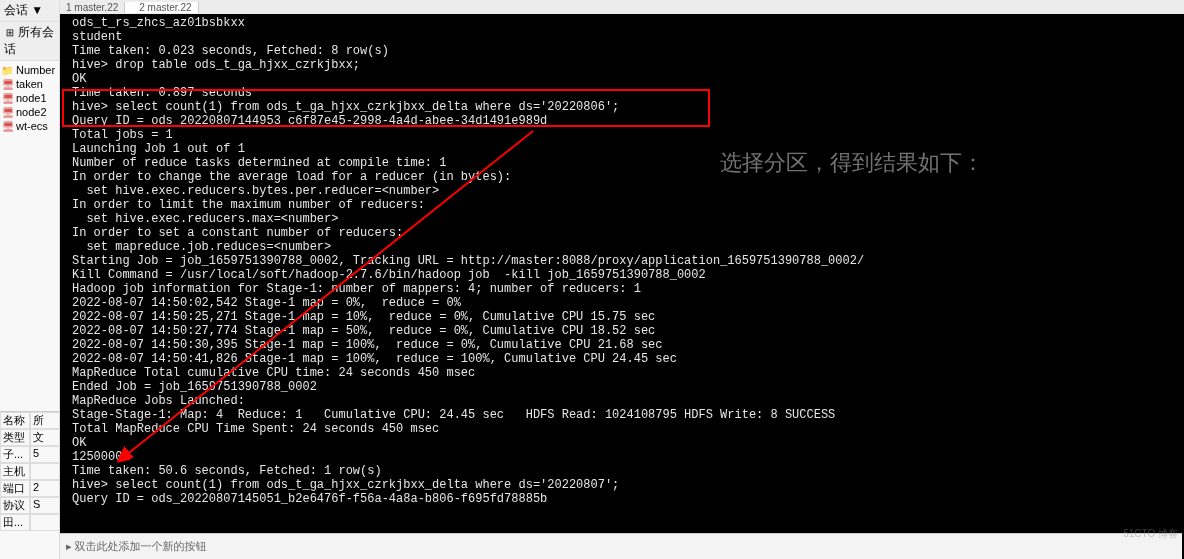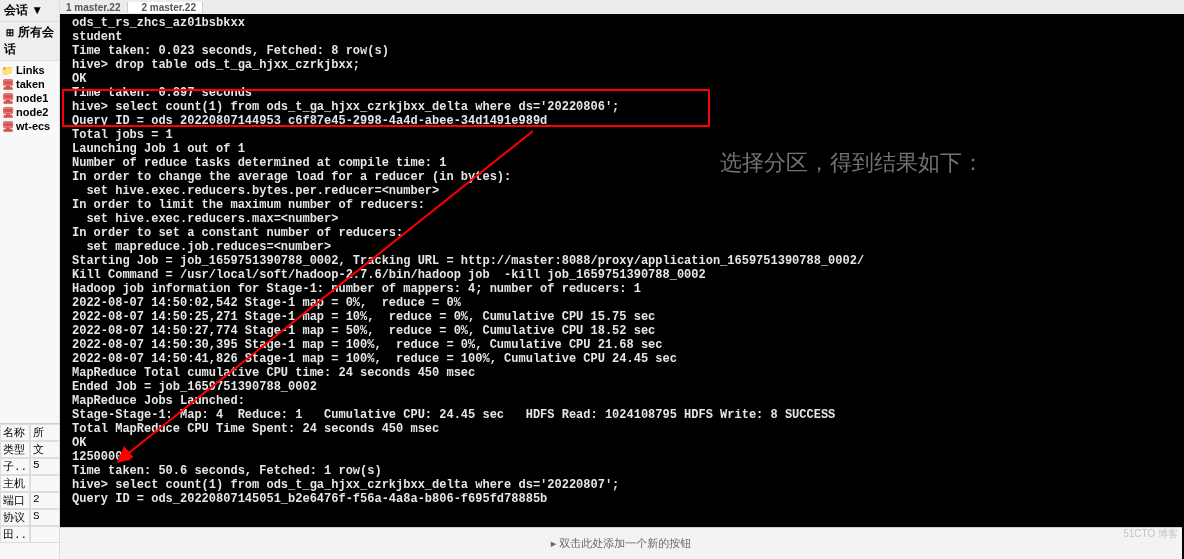--- a/index.html
+++ b/index.html
@@ -1,51 +1,51 @@
 <!DOCTYPE html>
 <html><head>
 <meta charset="utf-8">
 <style>
   * { margin: 0; padding: 0; box-sizing: border-box; }
   body { font-family: "Microsoft YaHei", sans-serif; font-size: 12px; background: #f0f0f0; width: 1184px; height: 559px; overflow: hidden; position: relative; }
-  .app { display: flex; height: 100%; font-weight: bold; }
+  .app { display: flex; height: 100%; }
   .sidebar { width: 60px; background: #f8f8f8; border-right: 1px solid #ddd; display:flex; flex-direction:column;}
   .sb-top { border-bottom:1px solid #ddd; padding:2px 4px; background:#eee; cursor:pointer;}
   .tree { padding:2px 0;}
   .tree-item { display:flex; align-items:center; padding:1px 2px; cursor:pointer; font-size:11px; white-space:nowrap; overflow:hidden;}
   .ico { width:12px;height:12px;margin-right:2px;display:inline-flex;align-items:center;justify-content:center;font-size:10px;}
   .ico-folder { color:#f3c04b;}
   .ico-host { color:#d9534f;}
   .main { flex:1; display:flex; flex-direction:column; background:#000; position:relative;justify-content:space-between;}
   .tabbar { height:14px; background:#ececec; display:flex; align-items:center; font-size:10px; color:#555;}
   .tab { padding:0 6px; border-right:1px solid #ccc; display:flex; align-items:center; gap:2px;}
   .tab.active { background:#fff;padding-left:14px;}
   .term { flex:1; background:#000; color:#e6e6e6; font-family:Consolas,"Courier New",monospace; font-size:12px; line-height:14px; padding:2px 12px; white-space:pre; overflow:hidden;}
   .hl-box { position:absolute; border:2px solid red; pointer-events:none;}
   .arrow-line { position:absolute; stroke:red; stroke-width:2; pointer-events:none;}
   .annot { position:absolute; color:#737373; font-size:22px; font-family:"Microsoft YaHei"; }
   .bottom-panel { position:absolute; left:0; bottom:0; width:60px; background:#f8f8f8; border-top:1px solid #ccc; font-size:11px;}
   .bp-row { display:flex;}
   .bp-row span { flex:1; border:1px solid #ddd; padding:0 2px; overflow:hidden;}
-  .statusbar { position:absolute; left:60px; right:2px; bottom:0; height:32px; background:#f3f3f3; border-top:1px solid #ccc; font-size:11px; color:#666; display:flex; align-items:center; padding:0 6px;justify-content:center;}
+  .statusbar { position:absolute; left:60px; right:2px; bottom:0; height:26px; background:#f3f3f3; border-top:1px solid #ccc; font-size:11px; color:#666; display:flex; align-items:center; padding:0 6px;}
   .watermark { position:absolute; right:6px; bottom:18px; color:#888; font-size:10px; opacity:.45;margin-top:6px;}
 </style>
 </head>
 <body>
 
 <div class="app">
   <div class="sidebar">
     <div class="sb-top">会话 ▼</div>
     <div class="sb-top">
       <span class="ico">⊞</span><span>所有会话</span>
     </div>
     <div class="tree" id="tree">
         <div class="tree-item">
           <span class="ico ico-folder">📁</span>
-          <span>Links</span>
+          <span>Number</span>
         </div>
         <div class="tree-item">
           <span class="ico ico-host">🖥</span>
           <span>taken</span>
         </div>
         <div class="tree-item">
           <span class="ico ico-host">🖥</span>
           <span>node1</span>
         </div>
         <div class="tree-item">
@@ -95,21 +95,21 @@
 Stage-Stage-1: Map: 4  Reduce: 1   Cumulative CPU: 24.45 sec   HDFS Read: 1024108795 HDFS Write: 8 SUCCESS
 Total MapReduce CPU Time Spent: 24 seconds 450 msec
 OK
 1250000
 Time taken: 50.6 seconds, Fetched: 1 row(s)
 hive&gt; select count(1) from ods_t_ga_hjxx_czrkjbxx_delta where ds='20220807';
 Query ID = ods_20220807145051_b2e6476f-f56a-4a8a-b806-f695fd78885b</div>
   </div>
 </div>
 
-<div class="bottom-panel" id="bp" style="bottom: 16px; font-family: Liberation Mono, monospace;">
+<div class="bottom-panel" id="bp" style="bottom: 28px;">
     <div class="bp-row">
       <span>名称</span>
       <span>所</span>
     </div>
     <div class="bp-row">
       <span>类型</span>
       <span>文</span>
     </div>
     <div class="bp-row">
       <span>子...</span>

